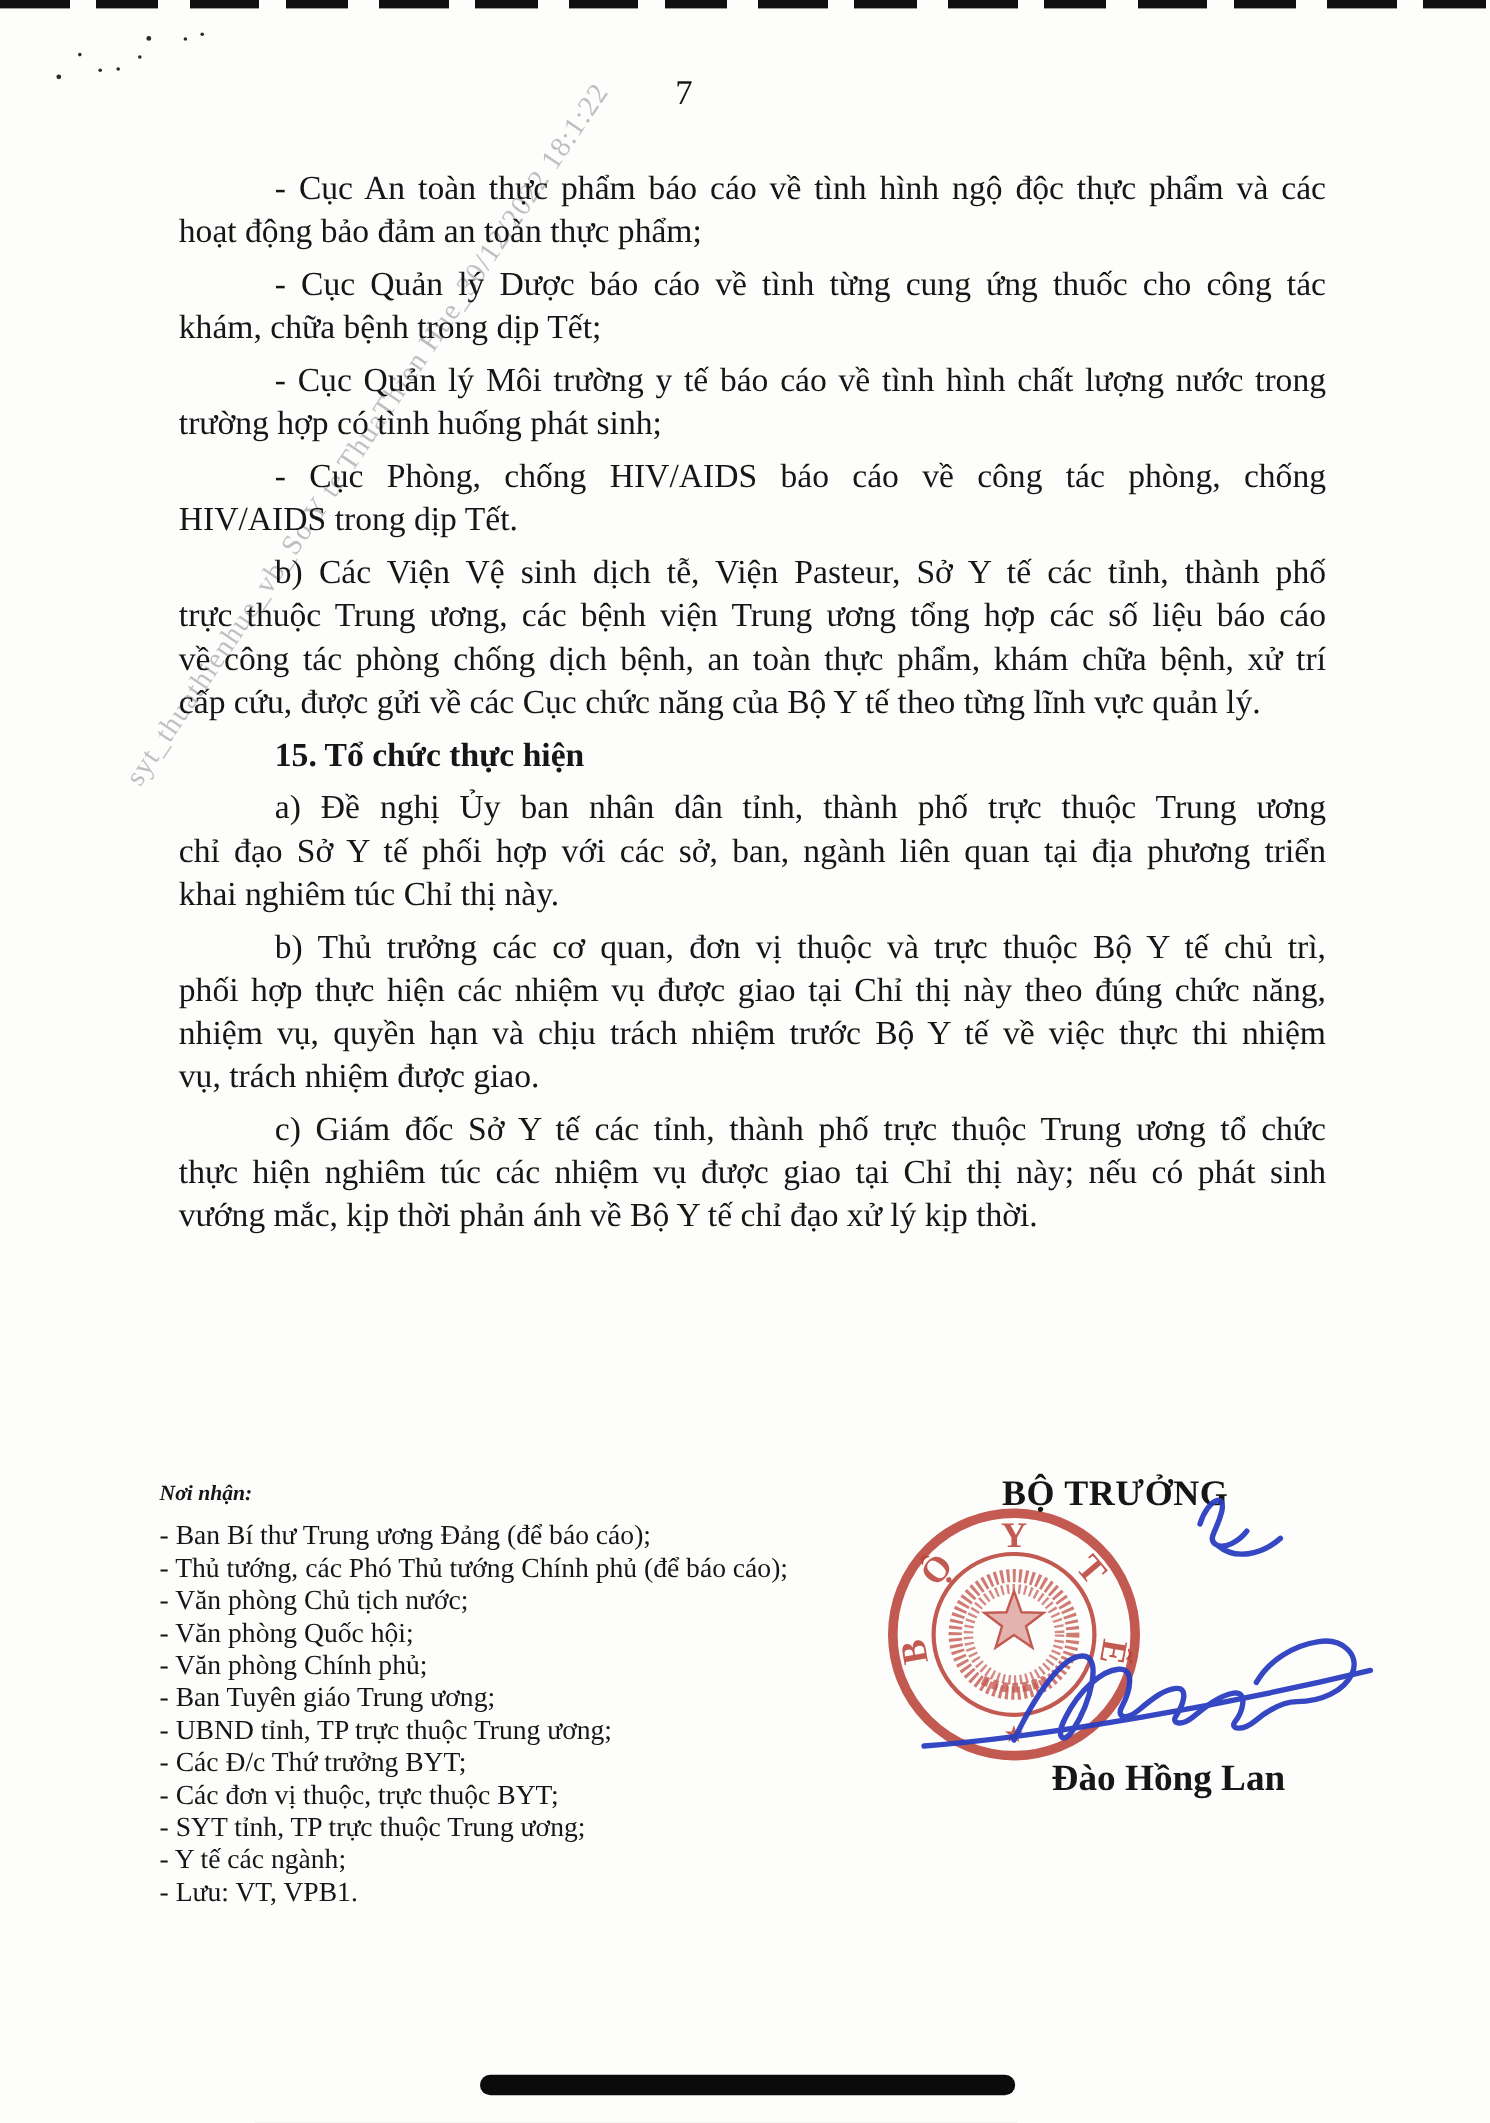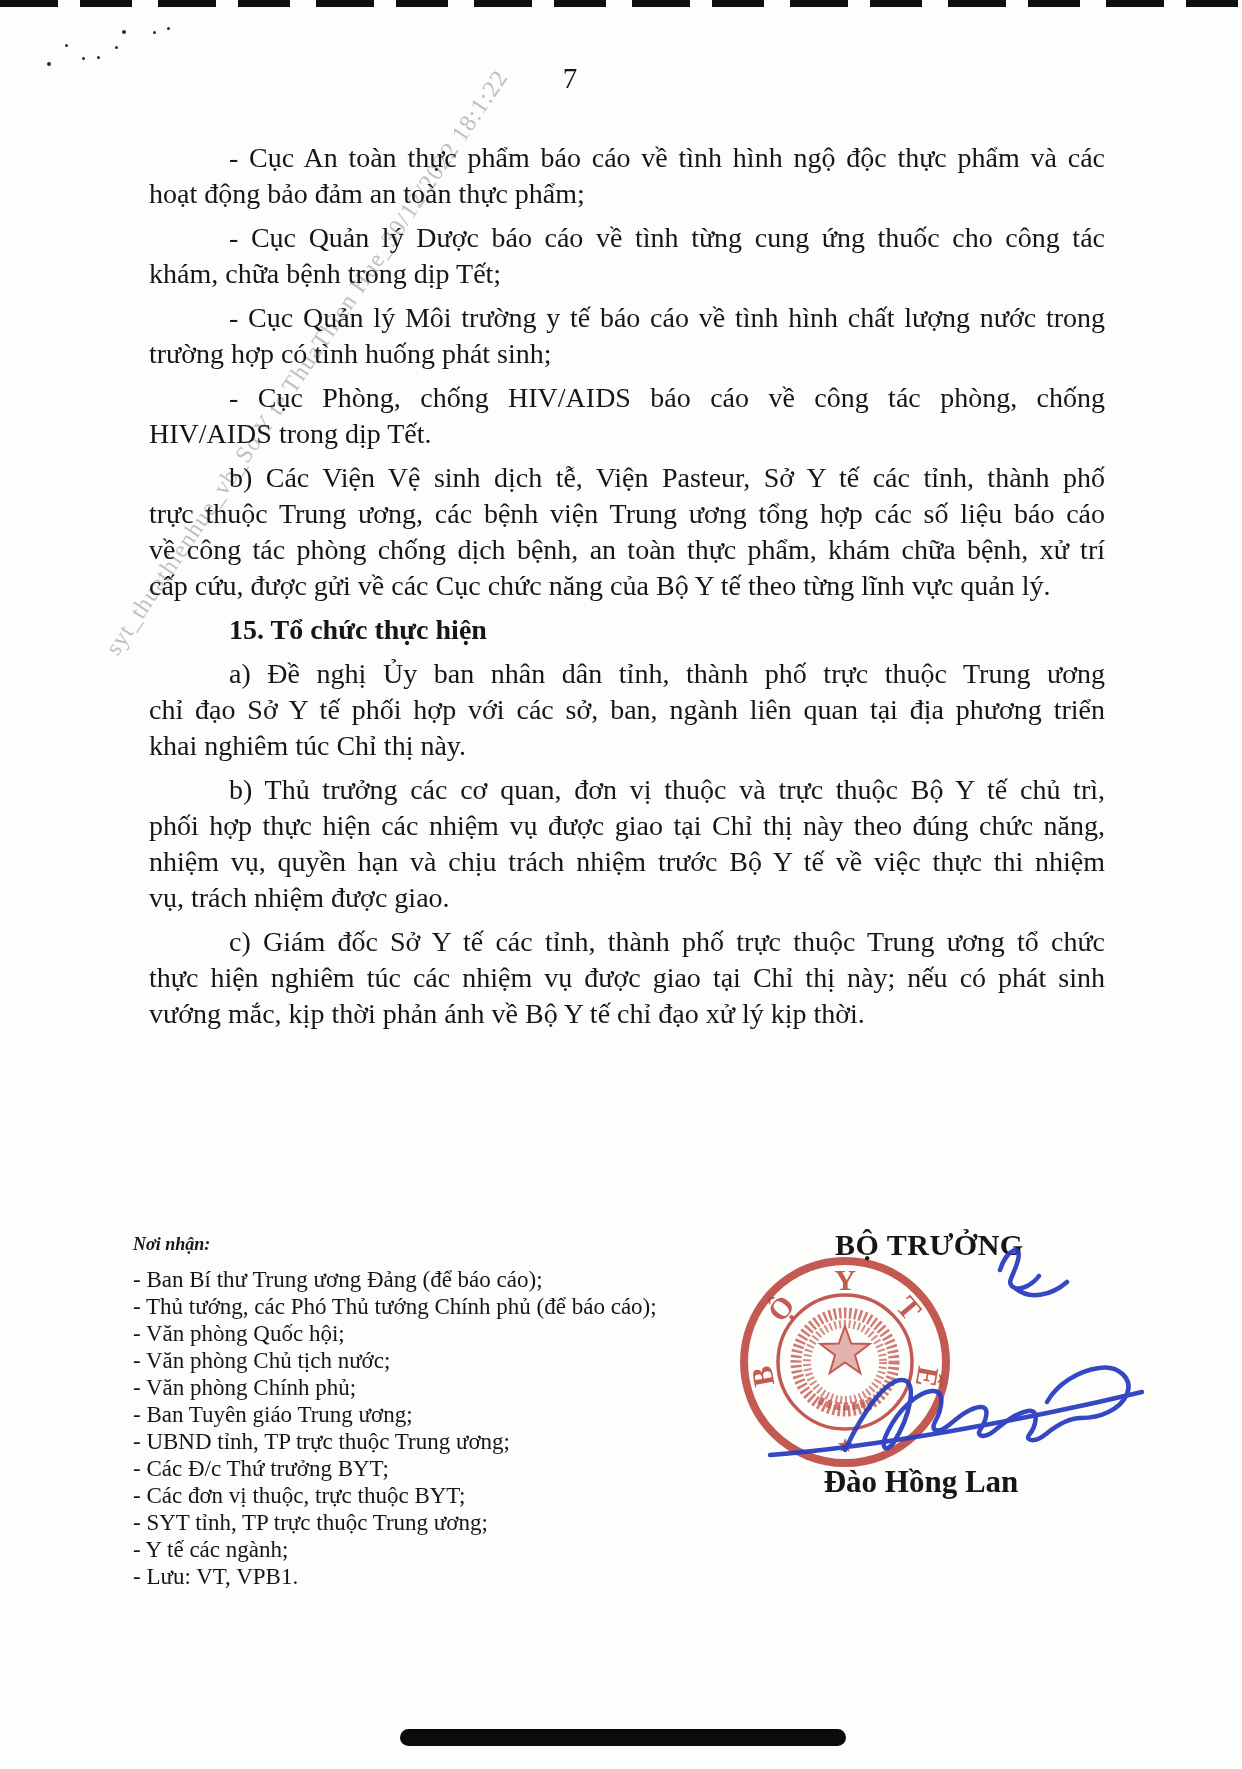--- a/index.html
+++ b/index.html
@@ -51,21 +51,21 @@
   .recipients{
     position:absolute;left:133px;top:1266px;z-index:2;
     font-size:23px;line-height:27px;white-space:nowrap;
   }
   
   .minister-title{
     position:absolute;left:835px;top:1228px;z-index:4;
     font-size:30px;font-weight:bold;white-space:nowrap;letter-spacing:.5px;
   }
   .minister-name{
-    position:absolute;left:771px;top:1464px;width:300px;text-align:center;z-index:4;
+    position:absolute;left:771px;top:1464px;width:300px;text-align:right;z-index:4;
     font-size:31px;font-weight:bold;white-space:nowrap;
   }
   .seal{position:absolute;left:735px;top:1252px;z-index:3;}
   .seal text{font-family:"Liberation Serif","DejaVu Serif",serif;font-weight:bold;}
   .signature{position:absolute;left:695px;top:1222px;z-index:5;}
 </style>
 </head>
 <body>
 
 <div class="page">
@@ -126,22 +126,22 @@
         <div class="line indent">c) Giám đốc Sở Y tế các tỉnh, thành phố trực thuộc Trung ương tổ chức</div>
         <div class="line">thực hiện nghiêm túc các nhiệm vụ được giao tại Chỉ thị này; nếu có phát sinh</div>
         <div class="line last">vướng mắc, kịp thời phản ánh về Bộ Y tế chỉ đạo xử lý kịp thời.</div>
       </div>
     </div>
 
   <div class="recipients-label">Nơi nhận:</div>
   <div class="recipients">
       <div>- Ban Bí thư Trung ương Đảng (để báo cáo);</div>
       <div>- Thủ tướng, các Phó Thủ tướng Chính phủ (để báo cáo);</div>
+      <div>- Văn phòng Chủ tịch nước;</div>
       <div>- Văn phòng Quốc hội;</div>
-      <div>- Văn phòng Chủ tịch nước;</div>
       <div>- Văn phòng Chính phủ;</div>
       <div>- Ban Tuyên giáo Trung ương;</div>
       <div>- UBND tỉnh, TP trực thuộc Trung ương;</div>
       <div>- Các Đ/c Thứ trưởng BYT;</div>
       <div>- Các đơn vị thuộc, trực thuộc BYT;</div>
       <div>- SYT tỉnh, TP trực thuộc Trung ương;</div>
       <div>- Y tế các ngành;</div>
       <div>- Lưu: VT, VPB1.</div>
     </div>
 

